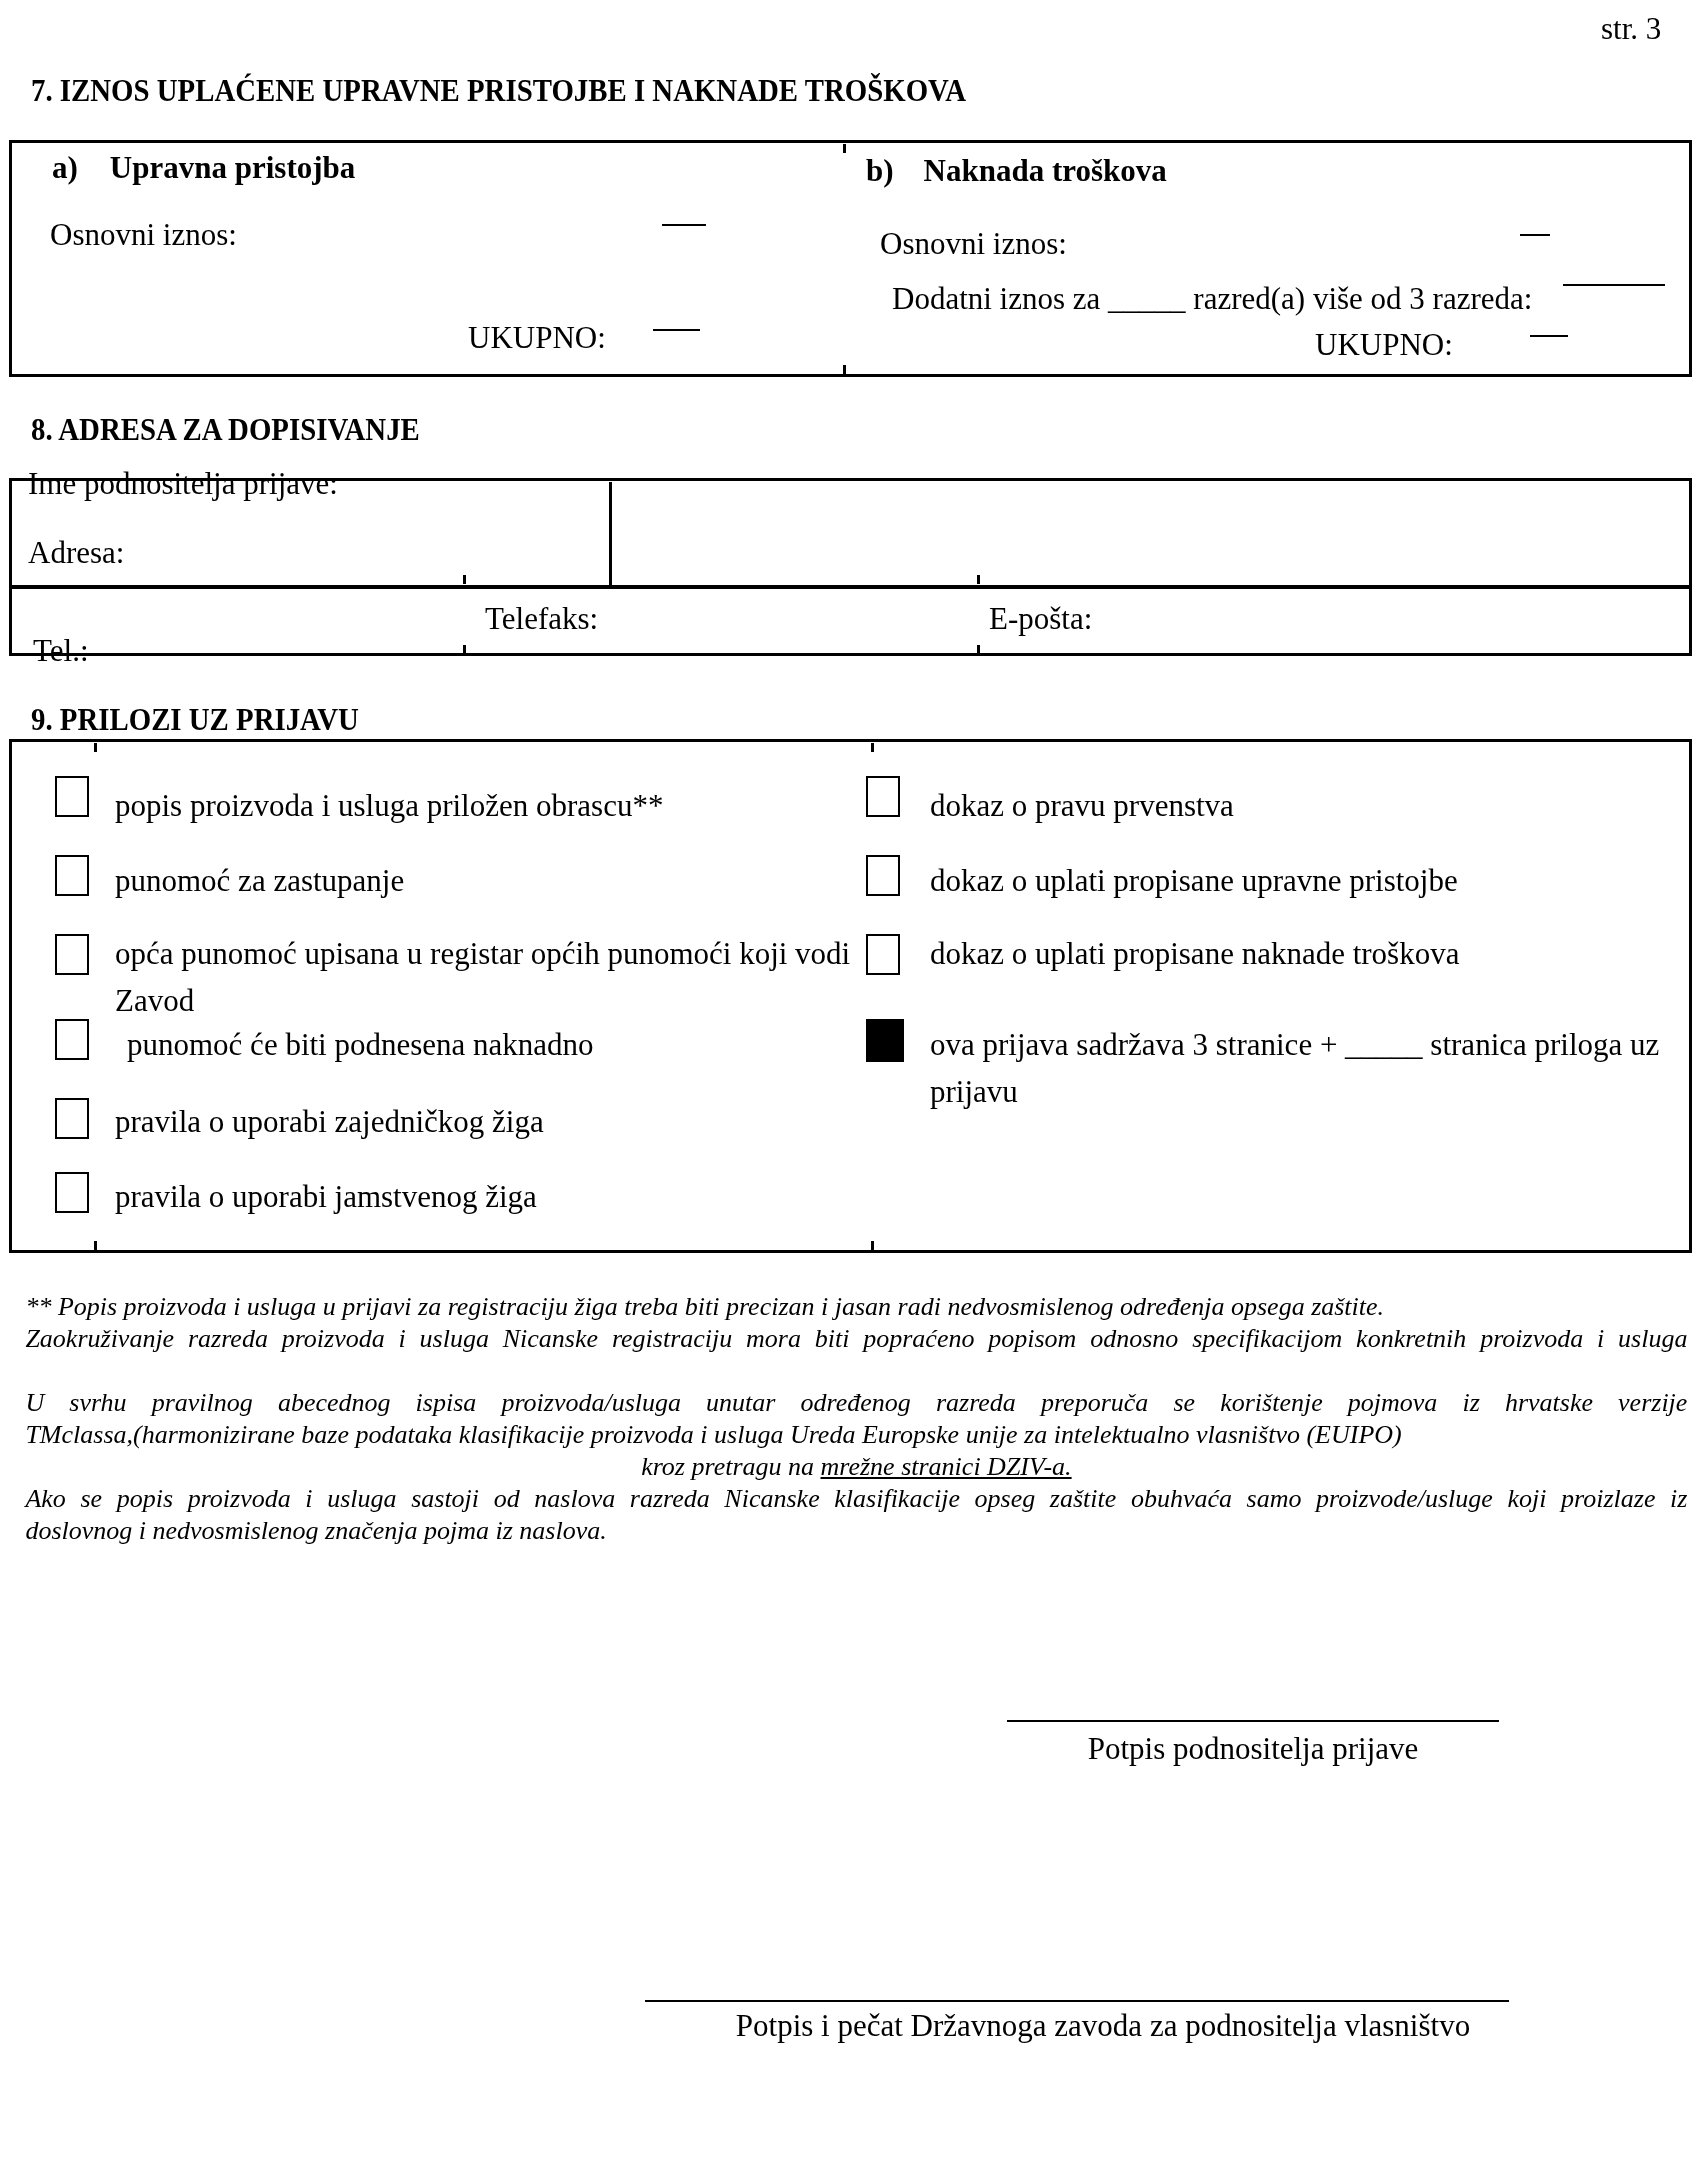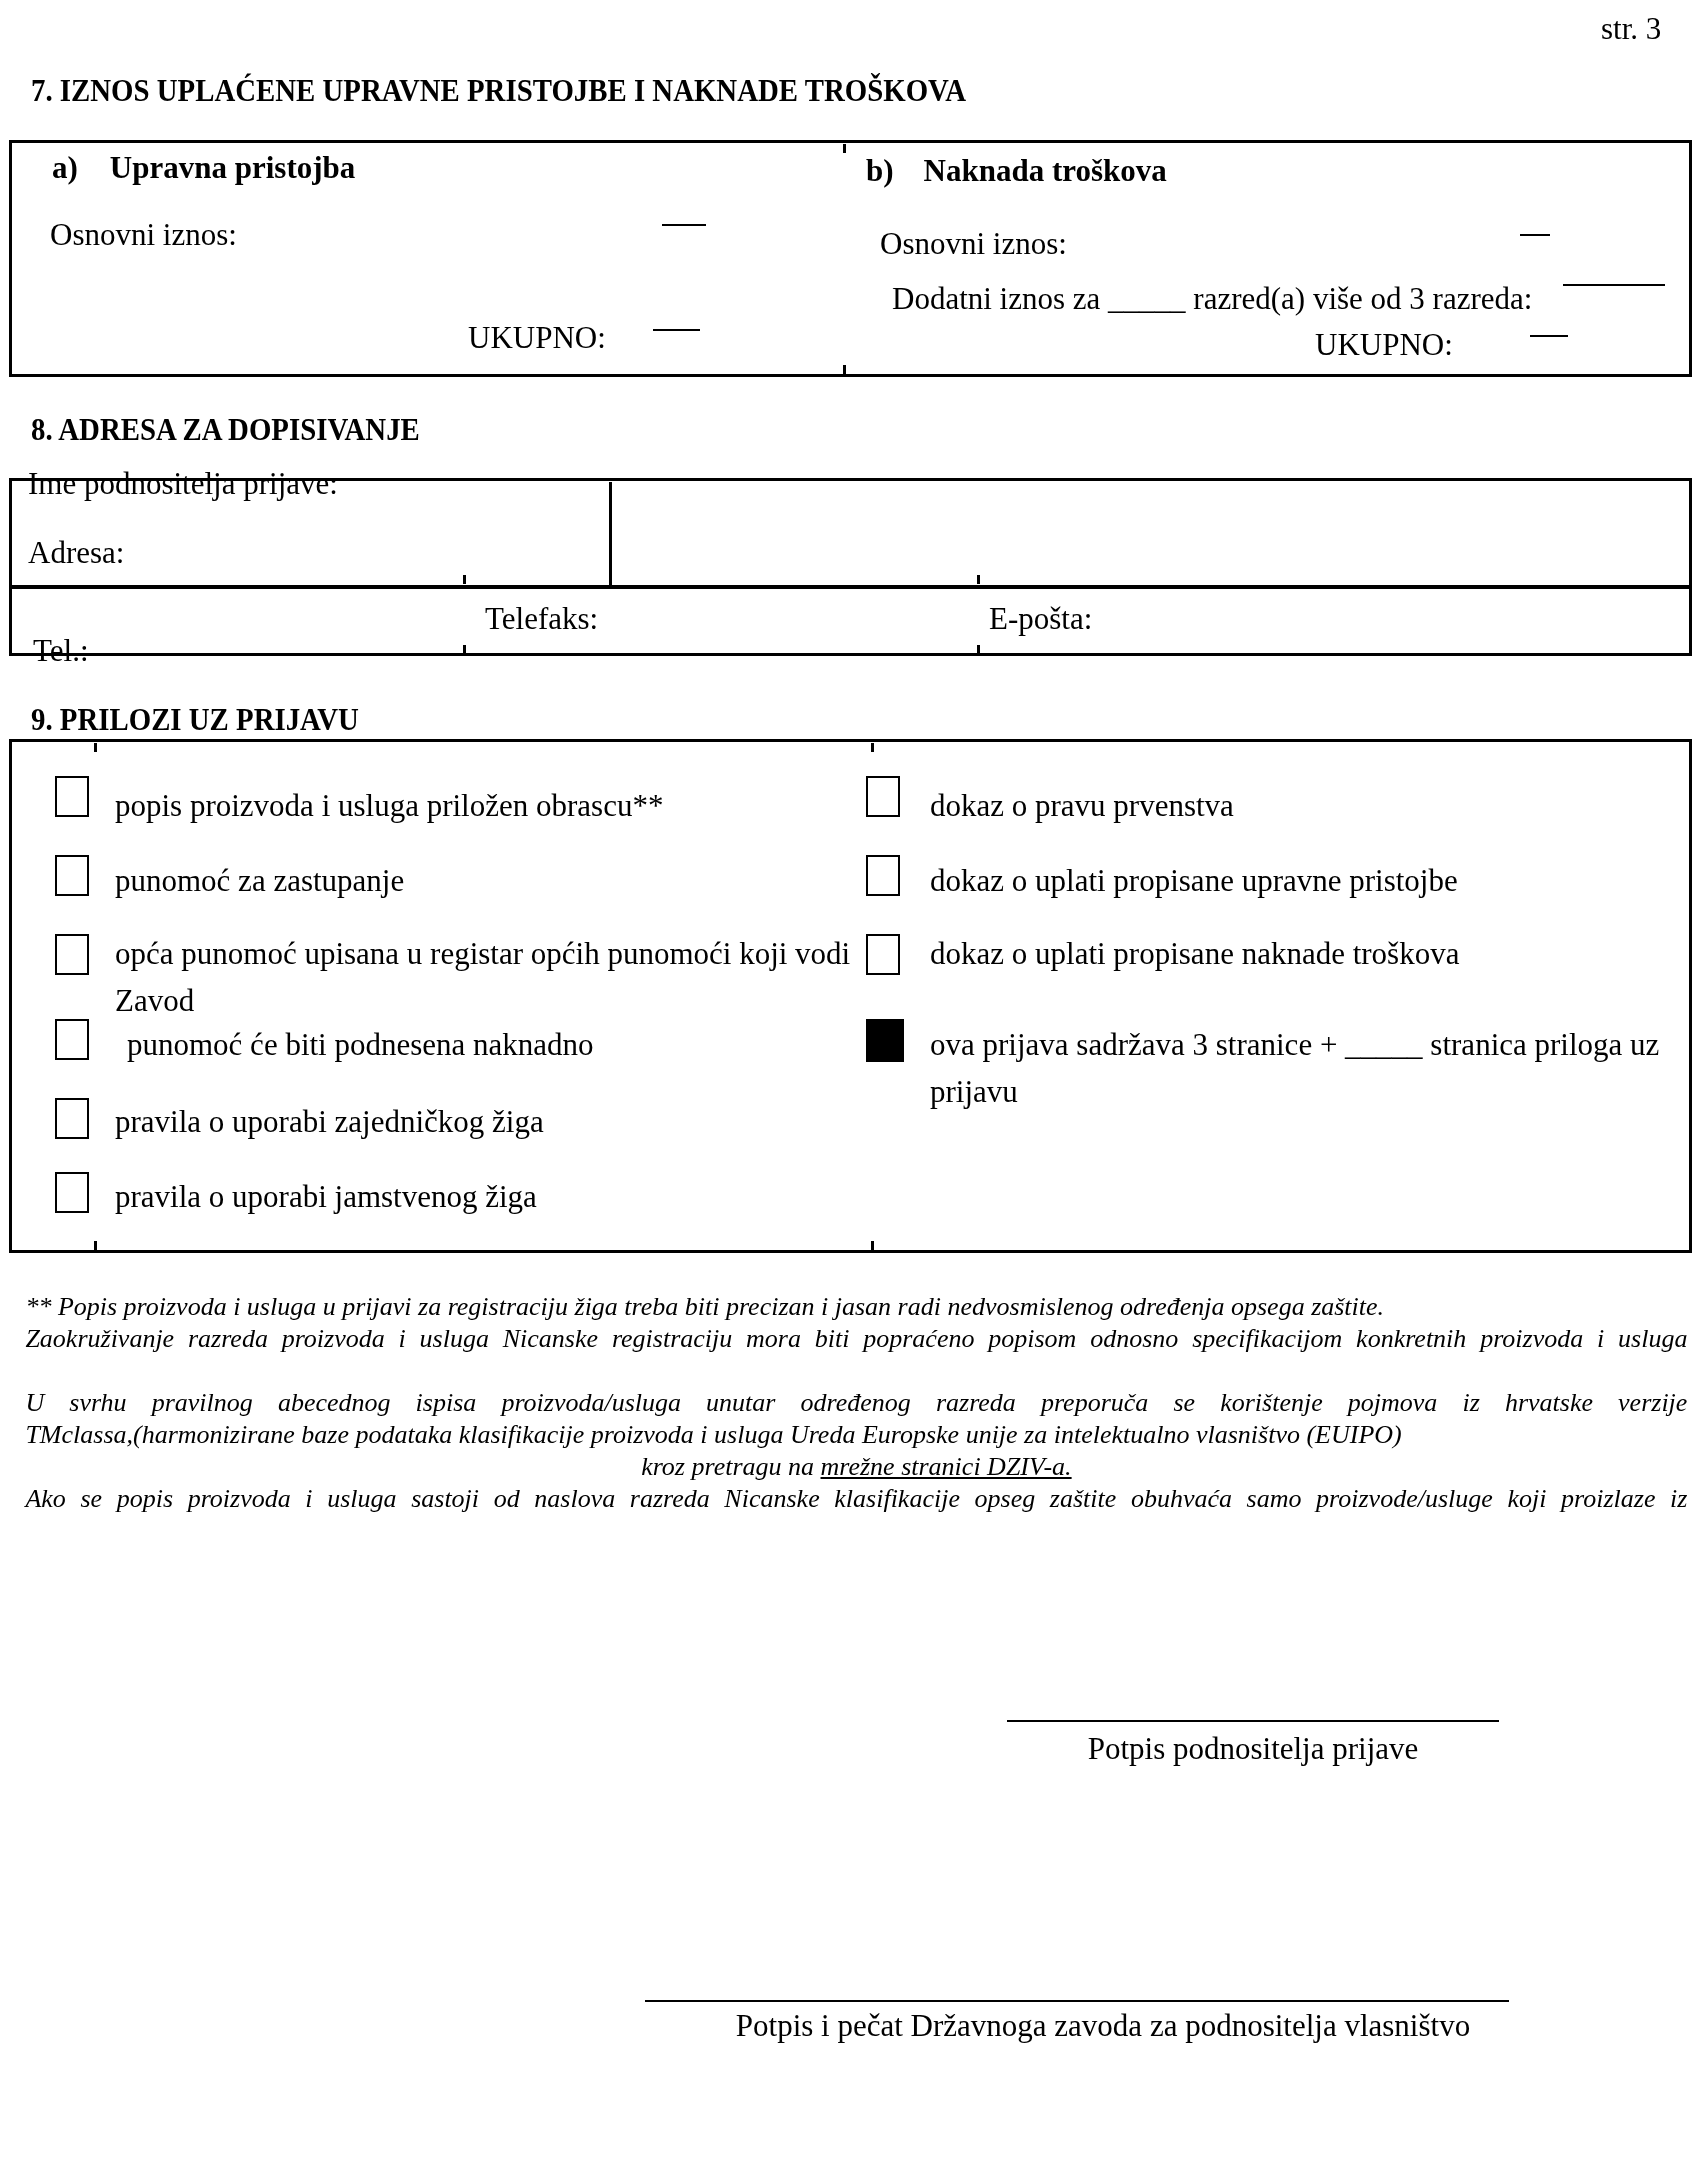--- a/index.html
+++ b/index.html
@@ -112,20 +112,21 @@
 
   <div class="cb checked" style="left:866px;top:1019px;width:38px;height:43px;"></div>
   <div class="cblabel" style="left:930px;top:1021px;width:734px;">ova prijava sadržava 3 stranice + _____ stranica priloga uz prijavu</div>
 
   <div class="fn" style="top:1291px;">** Popis proizvoda i usluga u prijavi za registraciju žiga treba biti precizan i jasan radi nedvosmislenog određenja opsega zaštite.</div>
   <div class="fn just" style="top:1323px;">Zaokruživanje razreda proizvoda i usluga Nicanske registraciju mora biti popraćeno popisom odnosno specifikacijom konkretnih proizvoda i usluga</div>
   <div class="fn just" style="top:1387px;">U svrhu pravilnog abecednog ispisa proizvoda/usluga unutar određenog razreda preporuča se korištenje pojmova iz hrvatske verzije</div>
   <div class="fn" style="top:1419px;">TMclassa,(harmonizirane baze podataka klasifikacije proizvoda i usluga Ureda Europske unije za intelektualno vlasništvo (EUIPO)</div>
   <div class="fn" style="top:1451px;text-align:center;"><span>kroz pretragu na </span><span class="link">mrežne stranici DZIV-a.</span></div>
   <div class="fn just" style="top:1483px;">Ako se popis proizvoda i usluga sastoji od naslova razreda Nicanske klasifikacije opseg zaštite obuhvaća samo proizvode/usluge koji proizlaze iz</div>
+  <div class="fn" style="top:1515px;">doslovnog i nedvosmislenog značenja pojma iz naslova.</div>
 
   <div class="sigline" style="left:1007px;top:1720px;width:492px;"></div>
   <div class="siglabel" style="left:1007px;top:1731px;width:492px;">Potpis podnositelja prijave</div>
 
   <div class="sigline" style="left:645px;top:2000px;width:864px;"></div>
   <div class="siglabel" style="left:671px;top:2008px;width:864px;">Potpis i pečat Državnoga zavoda za podnositelja vlasništvo</div>
 
 </div>
 
 

